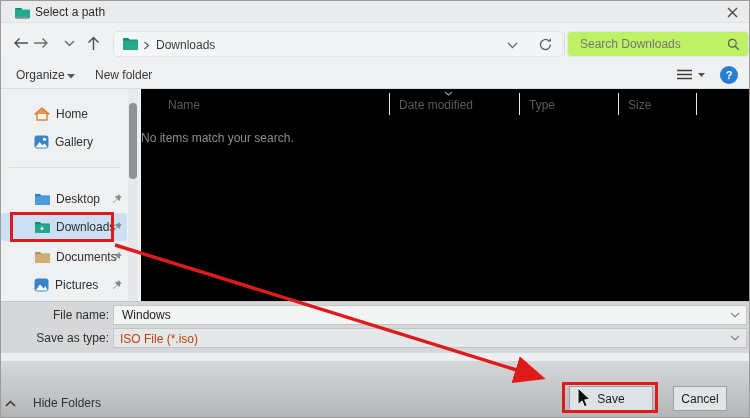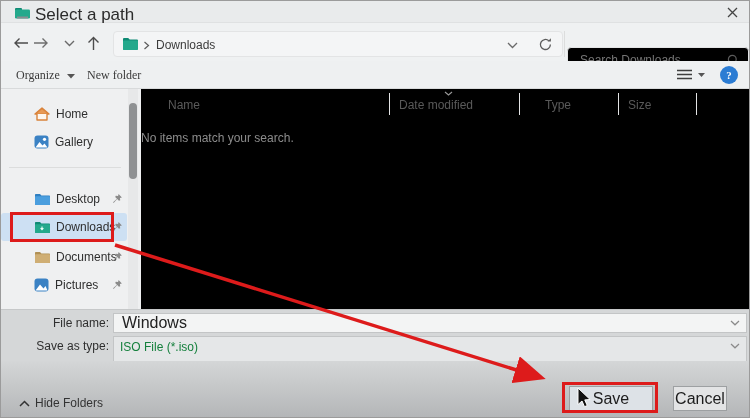--- a/index.html
+++ b/index.html
@@ -5,63 +5,63 @@
   html,body{margin:0;padding:0;background:#9aa0a4;}
   *{box-sizing:border-box;}
   .window{
     position:relative;width:750px;height:418px;overflow:hidden;
     font-family:"Liberation Sans","DejaVu Sans",sans-serif;font-size:12px;color:#333;
     background:#eceeef;border:1px solid #9b9b9b;
   }
   .abs{position:absolute;}
   
   .titlebar{position:absolute;left:0;top:0;width:100%;height:22px;background:#e9ebec;border-bottom:1px solid #dfe1e2;}
-  .title-text{position:absolute;left:34px;top:4px;font-size:17px;color:#2b2b2b;text-align:center;}
+  .title-text{position:absolute;left:34px;top:4px;font-size:12px;color:#2b2b2b;text-align:center;}
   .close-btn{position:absolute;right:4px;top:0;width:26px;height:22px;display:flex;align-items:center;justify-content:center;}
   
   .navbar{position:absolute;left:0;top:22px;width:100%;height:38px;background:#eff1f2;}
   .navbtn{position:absolute;top:11px;width:18px;height:18px;display:flex;align-items:center;justify-content:center;}
   .addressbar{position:absolute;left:112px;top:8px;width:450px;height:26px;background:#f4f5f6;border:1px solid #e3e4e5;border-radius:4px;}
   .addr-text{position:absolute;left:42px;top:6px;color:#3c3c3c;}
-  .searchbox{position:absolute;left:566px;top:24px;width:182px;height:26px;background:#000000;border:1px solid #e3e4e5;border-radius:4px;}
+  .searchbox{position:absolute;left:566px;top:8px;width:182px;height:26px;background:#bef264;border:1px solid #e3e4e5;border-radius:4px;}
   .searchbox input{position:absolute;left:10px;top:3px;width:140px;height:18px;border:none;background:transparent;outline:none;
     font-family:"Liberation Sans","DejaVu Sans",sans-serif;font-size:12px;color:#6d6d6d;}
   .vsep{position:absolute;top:8px;width:1px;height:26px;background:#dcdddd;}
   
-  .toolbar{position:absolute;left:0;top:60px;width:100%;height:28px;background:#eef0f1;border-bottom:1px solid #d8dadb;font-family:Liberation Serif, serif;}
+  .toolbar{position:absolute;left:0;top:60px;width:100%;height:28px;background:#eef0f1;border-bottom:1px solid #d8dadb;}
   .toolbar .lbl{position:absolute;top:7px;color:#3a3a3a;}
   .helpbtn{position:absolute;left:719px;top:5px;width:18px;height:18px;border-radius:50%;background:#2b7cd3;color:#fff;
     display:flex;align-items:center;justify-content:center;font-size:11px;font-weight:bold;}
   
   .sidebar{position:absolute;left:0;top:88px;width:140px;height:220px;background:#eff0f1;}
   .side-item{position:absolute;left:0;width:126px;height:28px;display:flex;align-items:center;padding-left:33px;gap:6px;color:#2f2f2f;border-radius:3px;}
   .side-item.selected{background:#cde0f3;}
   .side-sep{position:absolute;left:8px;top:78px;width:112px;height:1px;background:#dcdddd;}
   .pin{position:absolute;width:11px;height:11px;}
   .sb-track{position:absolute;left:127px;top:0;width:10px;height:220px;background:#e7e8e9;}
   .sb-thumb{position:absolute;left:1px;top:14px;width:8px;height:76px;background:#8f9193;border-radius:4px;}
   .main{position:absolute;left:140px;top:88px;width:610px;height:220px;background:#000000;}
   .colhead{position:absolute;top:9px;color:#5a5a5a;}
   .coldiv{position:absolute;top:4px;width:1px;height:22px;background:#e3e4e5;}
   .empty-msg{position:absolute;left:0;right:15px;top:42px;text-align:left;color:#8c8c8c;}
   
-  .fields{position:absolute;left:0;top:308px;width:100%;height:52px;background:#d5d7d8;border-top:1px solid #c6c8c9;padding-left:19px;}
+  .fields{position:absolute;left:0;top:300px;width:100%;height:52px;background:#d5d7d8;border-top:1px solid #c6c8c9;padding-left:19px;}
   .f-label{position:absolute;width:100px;text-align:right;color:#2f2f2f;}
   .f-input{position:absolute;left:112px;width:634px;height:20px;background:#f3f4f4;border:1px solid #c3c5c6;}
   .f-input input{position:absolute;left:6px;top:1px;width:580px;height:16px;border:none;background:transparent;outline:none;
-    font-family:"Liberation Sans","DejaVu Sans",sans-serif;font-size:16px;color:#222;}
-  .f-select{position:absolute;left:112px;width:634px;height:32px;background:#e5e7e8;border:1px solid #c3c5c6;color:#15803d;}
+    font-family:"Liberation Sans","DejaVu Sans",sans-serif;font-size:12px;color:#222;}
+  .f-select{position:absolute;left:112px;width:634px;height:20px;background:#e5e7e8;border:1px solid #c3c5c6;color:#c2410c;}
   .f-select span{position:absolute;left:6px;top:3px;}
   .chev-right{position:absolute;right:6px;top:6px;}
   
   .footer{position:absolute;left:0;top:360px;width:100%;height:58px;
     background:linear-gradient(180deg,#d4d6d7 0%,#c7c9ca 40%,#b3b5b7 100%);}
-  .hidefolders{position:absolute;left:18px;top:35px;display:flex;align-items:center;gap:5px;color:#333;}
+  .hidefolders{position:absolute;left:4px;top:35px;display:flex;align-items:center;gap:17px;color:#333;}
   .btn{position:absolute;height:25px;display:flex;align-items:center;justify-content:center;
-    border:1px solid #9da0a2;color:#1c1c1c;font-size:16px;}
+    border:1px solid #9da0a2;color:#1c1c1c;font-size:12px;}
   .btn-save{left:568px;top:385px;width:84px;background:#dde2e7;}
   .btn-cancel{left:672px;top:385px;width:54px;background:#e3e4e5;}
   
   .red-box{position:absolute;border:3px solid #dd1b1b;}
   .overlay{position:absolute;left:0;top:0;width:750px;height:418px;pointer-events:none;}
 </style>
 </head>
 <body>
 
 <div class="window">
@@ -129,21 +129,21 @@
         <path d="M8.3 8.3l3.4 3.4" stroke="#5c5c5c" stroke-width="1.3"></path>
       </svg>
     </div>
   </div>
 
   <div class="toolbar">
     <span class="lbl" style="left:15px">Organize</span>
     <svg class="abs" style="left:66px;top:13px" width="8" height="5" viewBox="0 0 8 5">
       <path d="M0 0l4 4.5L8 0z" fill="#555"></path>
     </svg>
-    <span class="lbl" style="left:86px">New folder</span>
+    <span class="lbl" style="left:94px">New folder</span>
     <svg class="abs" style="left:676px;top:8px" width="15" height="12" viewBox="0 0 15 12">
       <path d="M0 1.5h15M0 5.5h15M0 9.5h15" stroke="#3f3f3f" stroke-width="1.7"></path>
     </svg>
     <svg class="abs" style="left:697px;top:12px" width="7" height="5" viewBox="0 0 7 5">
       <path d="M0 0l3.5 4L7 0z" fill="#555"></path>
     </svg>
     <div class="helpbtn">?</div>
   </div>
 
   <div class="sidebar">
@@ -208,21 +208,21 @@
       </svg>
 
     <div class="sb-track">
       <div class="sb-thumb"></div>
     </div>
   </div>
 
   <div class="main">
     <span class="colhead" style="left:27px">Name</span>
     <span class="colhead" style="left:258px">Date modified</span>
-    <span class="colhead" style="left:404px">Type</span>
+    <span class="colhead" style="left:388px">Type</span>
     <span class="colhead" style="left:487px">Size</span>
     <svg class="abs" style="left:303px;top:2px" width="9" height="5" viewBox="0 0 9 5">
       <path d="M1 1l3.5 3L8 1" stroke="#9a9a9a" stroke-width="1.1" fill="none"></path>
     </svg>
     <div class="coldiv" style="left:248px"></div>
     <div class="coldiv" style="left:378px"></div>
     <div class="coldiv" style="left:477px"></div>
     <div class="coldiv" style="left:555px"></div>
     <div class="empty-msg">No items match your search.</div>
   </div>

